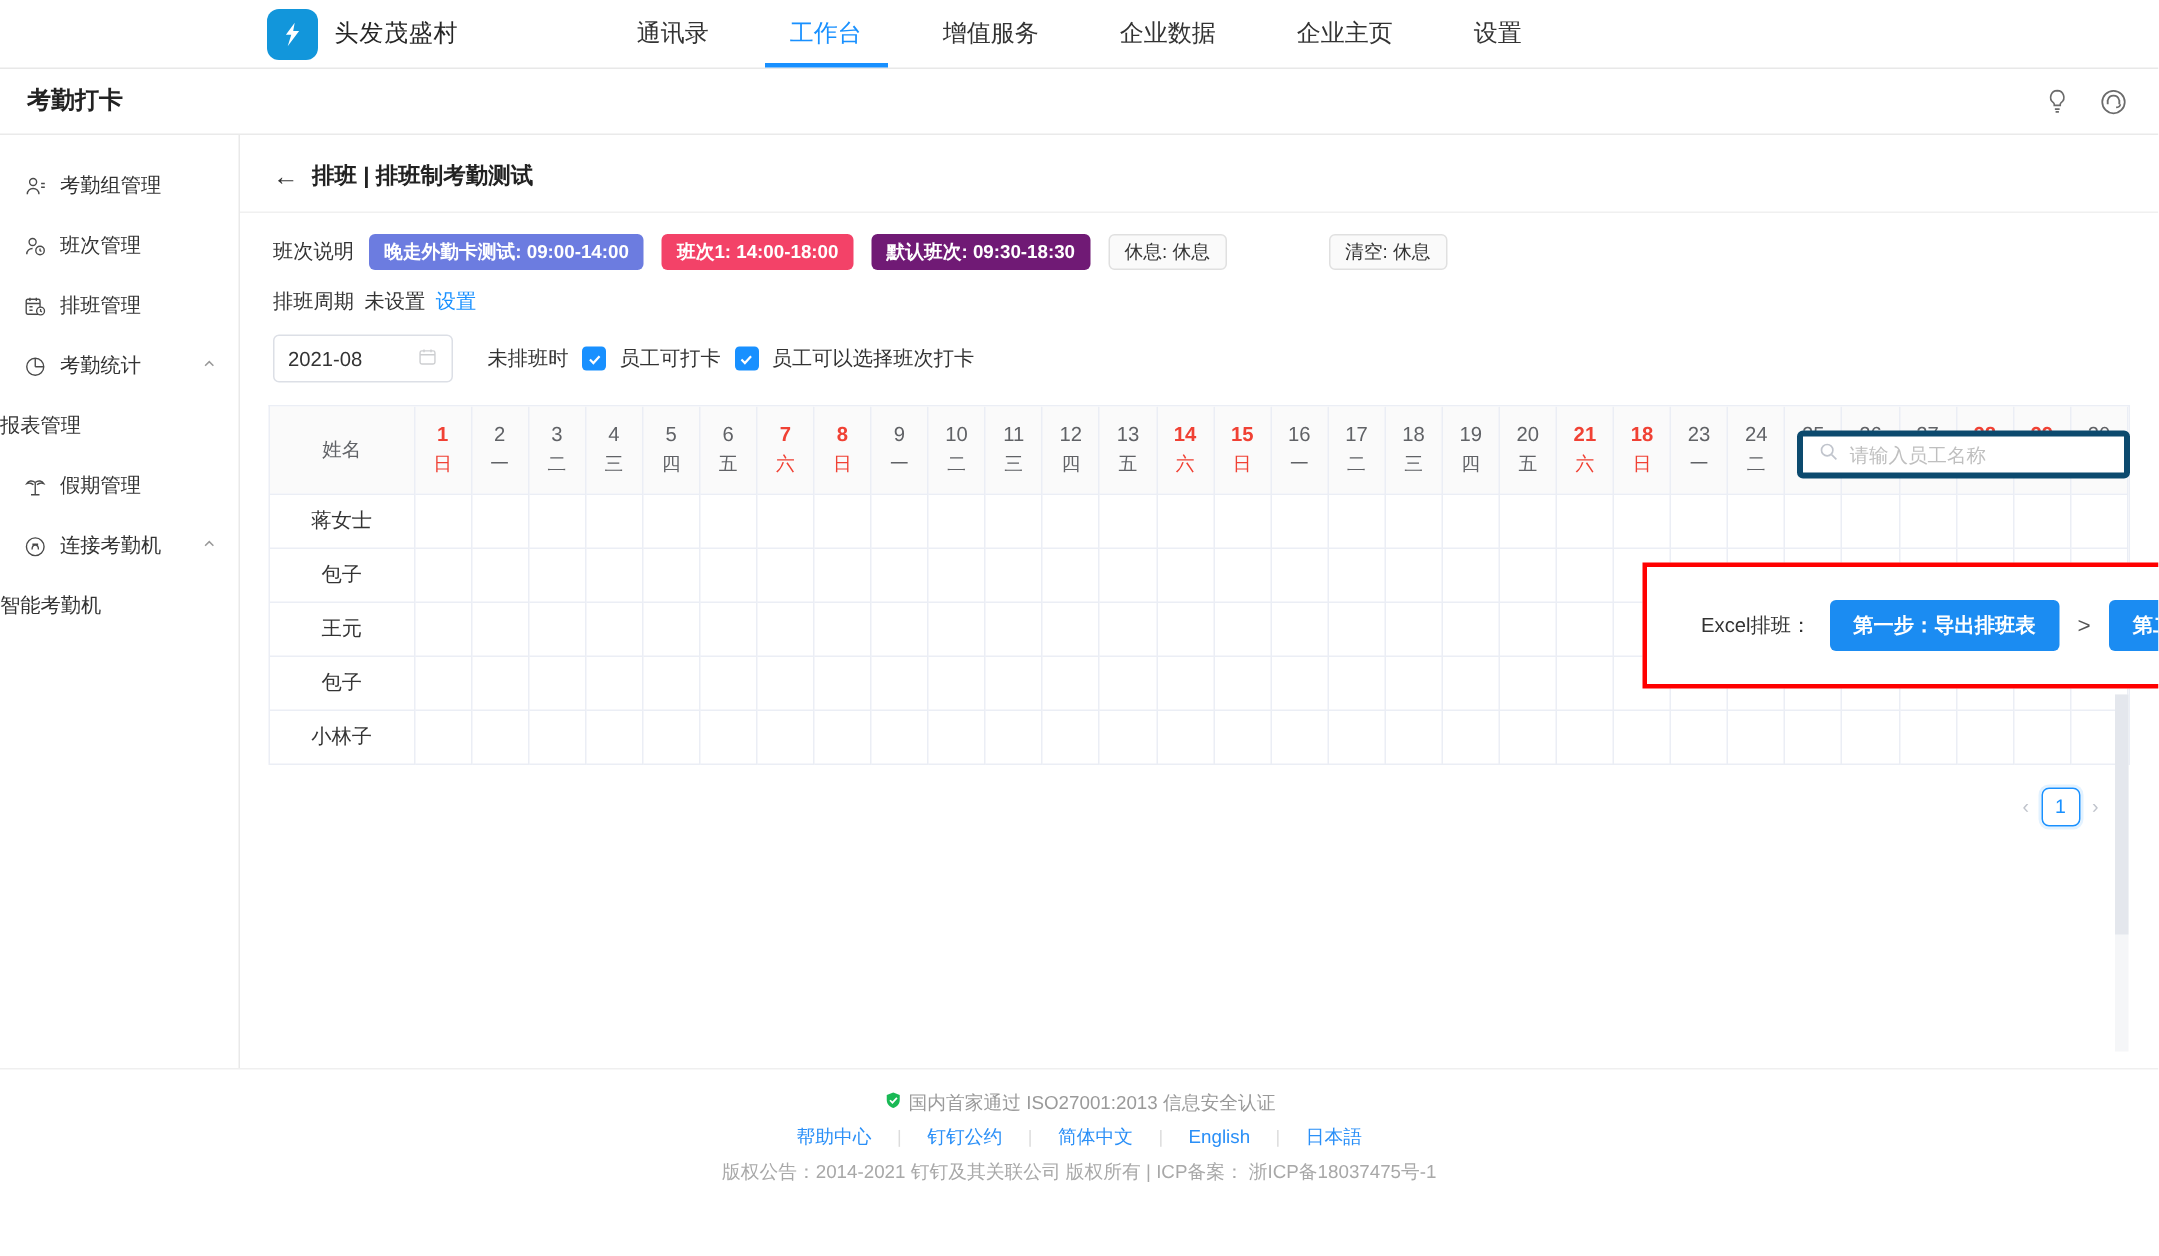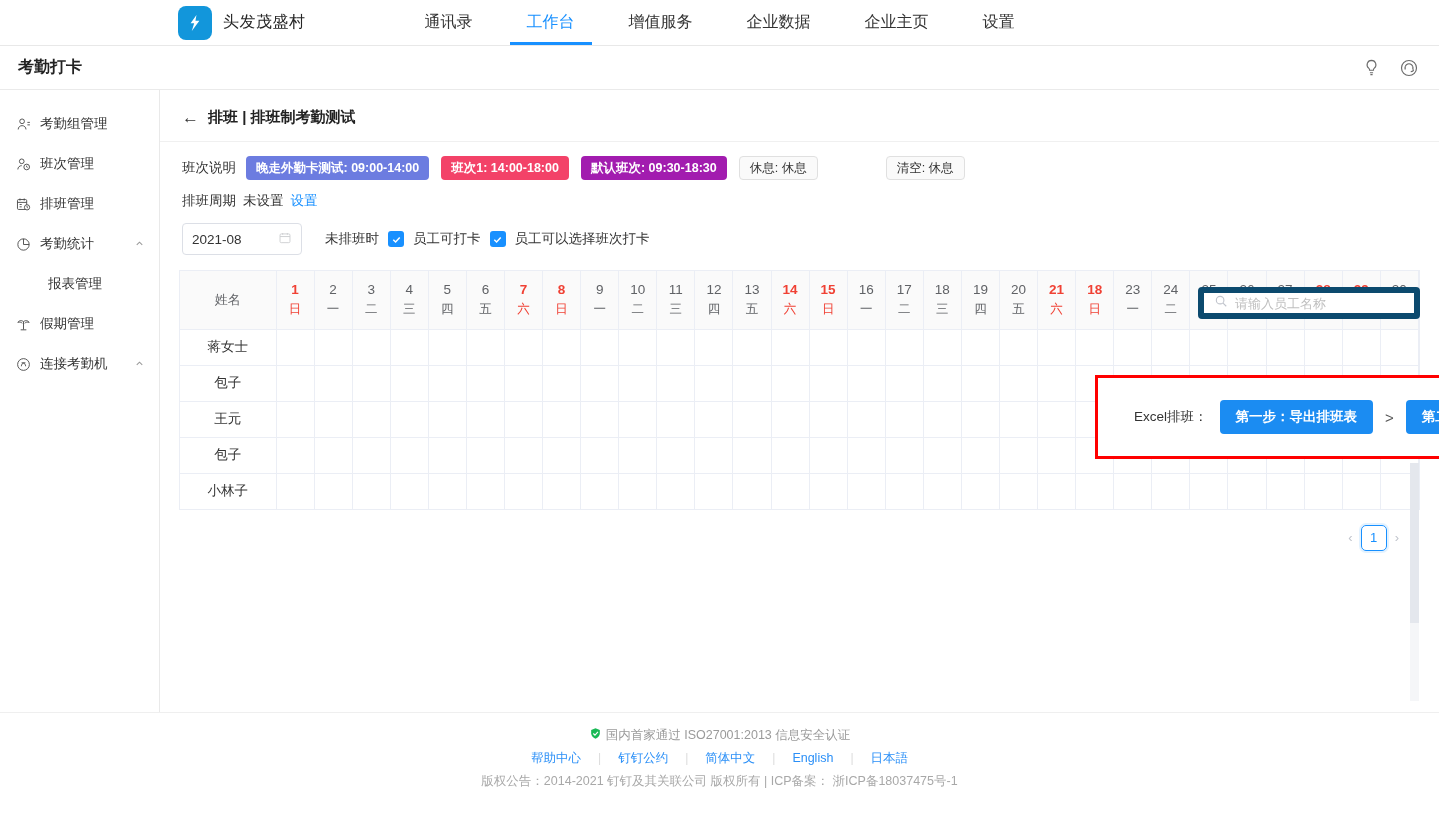--- a/index.html
+++ b/index.html
@@ -110,21 +110,20 @@
     margin-right: 8px;
     display: flex; align-items: center; justify-content: center;
     flex: 0 0 18px;
   }
   .side-item .slabel { white-space: nowrap; }
   .side-item .caret { margin-left: auto; color: #999; font-size: 10px; }
   .side-sub {
     display: flex;
     align-items: center;
     height: 40px;
-    padding-left: 48px;
     font-size: 13.5px;
     color: #333;
     cursor: pointer;
   }
 
   
   .main {
     flex: 1;
     background: #fff;
     position: relative;
@@ -243,21 +242,21 @@
     font-family: inherit;
     white-space: nowrap;
   }
   .arrow-sep { color: #555; font-size: 15px; }
 
   
   .search {
     position: absolute;
     right: 19px; top: 197px;
     width: 222px; height: 32px;
-    border: 6px solid #0c4a6e;
+    border: 4px solid #0c4a6e;
     border-radius: 4px;
     display: flex; align-items: center;
     padding: 0 10px;
     gap: 7px;
     background: #fff;
     z-index: 5;
   }
   .search input {
     border: none; outline: none;
     font-size: 13px;
@@ -479,35 +478,36 @@
         </svg>
       </span>
       <span class="slabel">连接考勤机</span>
       <span class="caret">
         <svg width="11" height="11" viewBox="0 0 24 24" fill="none" stroke="#999" stroke-width="2.2">
             <path d="M6 15l6-6 6 6"></path>
           </svg>
       </span>
     </div>
 
+    <div class="side-sub">智能考勤机</div>
   </div>
 
   <div class="main">
 
     <div class="crumb">
       <span class="back">←</span>
       <span class="ctitle">排班 | 排班制考勤测试</span>
     </div>
 
     <div class="legend">
       <span class="legend-label">班次说明</span>
       <div class="tags">
         <span class="tag" style="background:#6c7ce0">晚走外勤卡测试: 09:00-14:00</span>
         <span class="tag" style="background:#f34268">班次1: 14:00-18:00</span>
-        <span class="tag" style="background:#a21caf">默认班次: 09:30-18:30</span>
+        <span class="tag" style="background:#701a75">默认班次: 09:30-18:30</span>
         <span class="tag plain">休息: 休息</span>
         <span class="tag plain" style="margin-left:56px">清空: 休息</span>
       </div>
     </div>
 
     <div class="cycle">
       <span>排班周期</span>
       <span>未设置</span>
       <span class="link">设置</span>
     </div>

